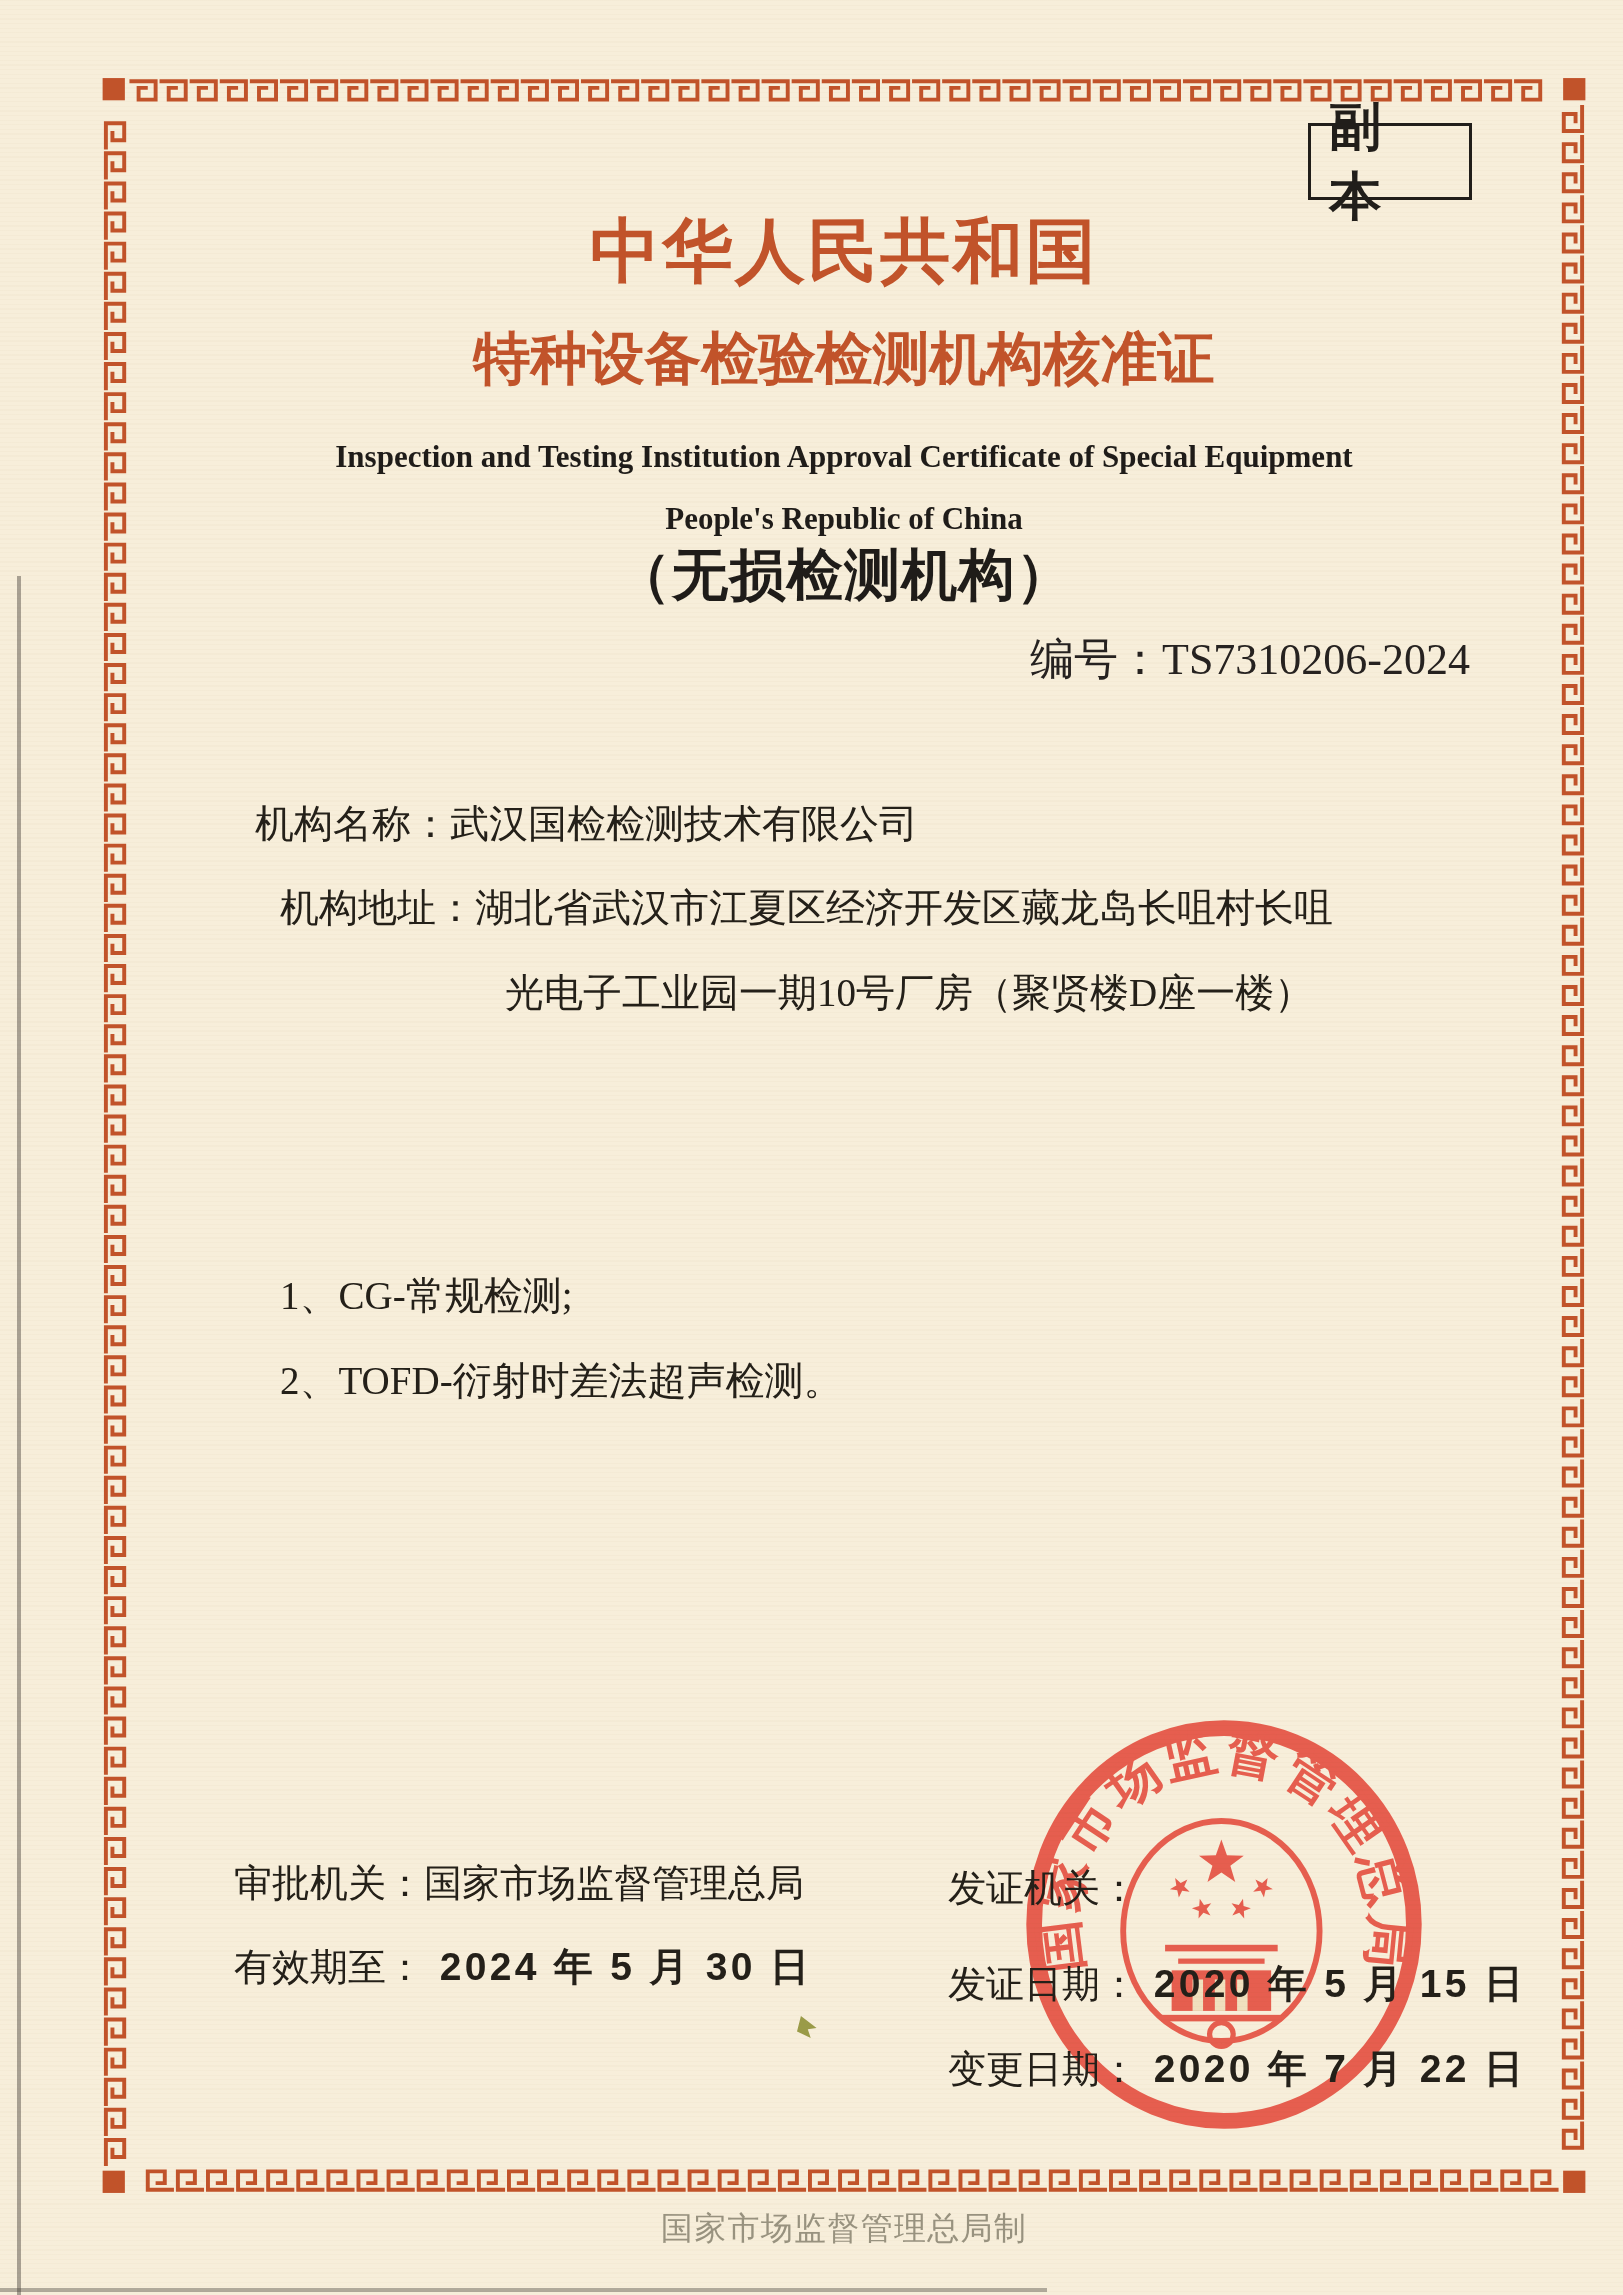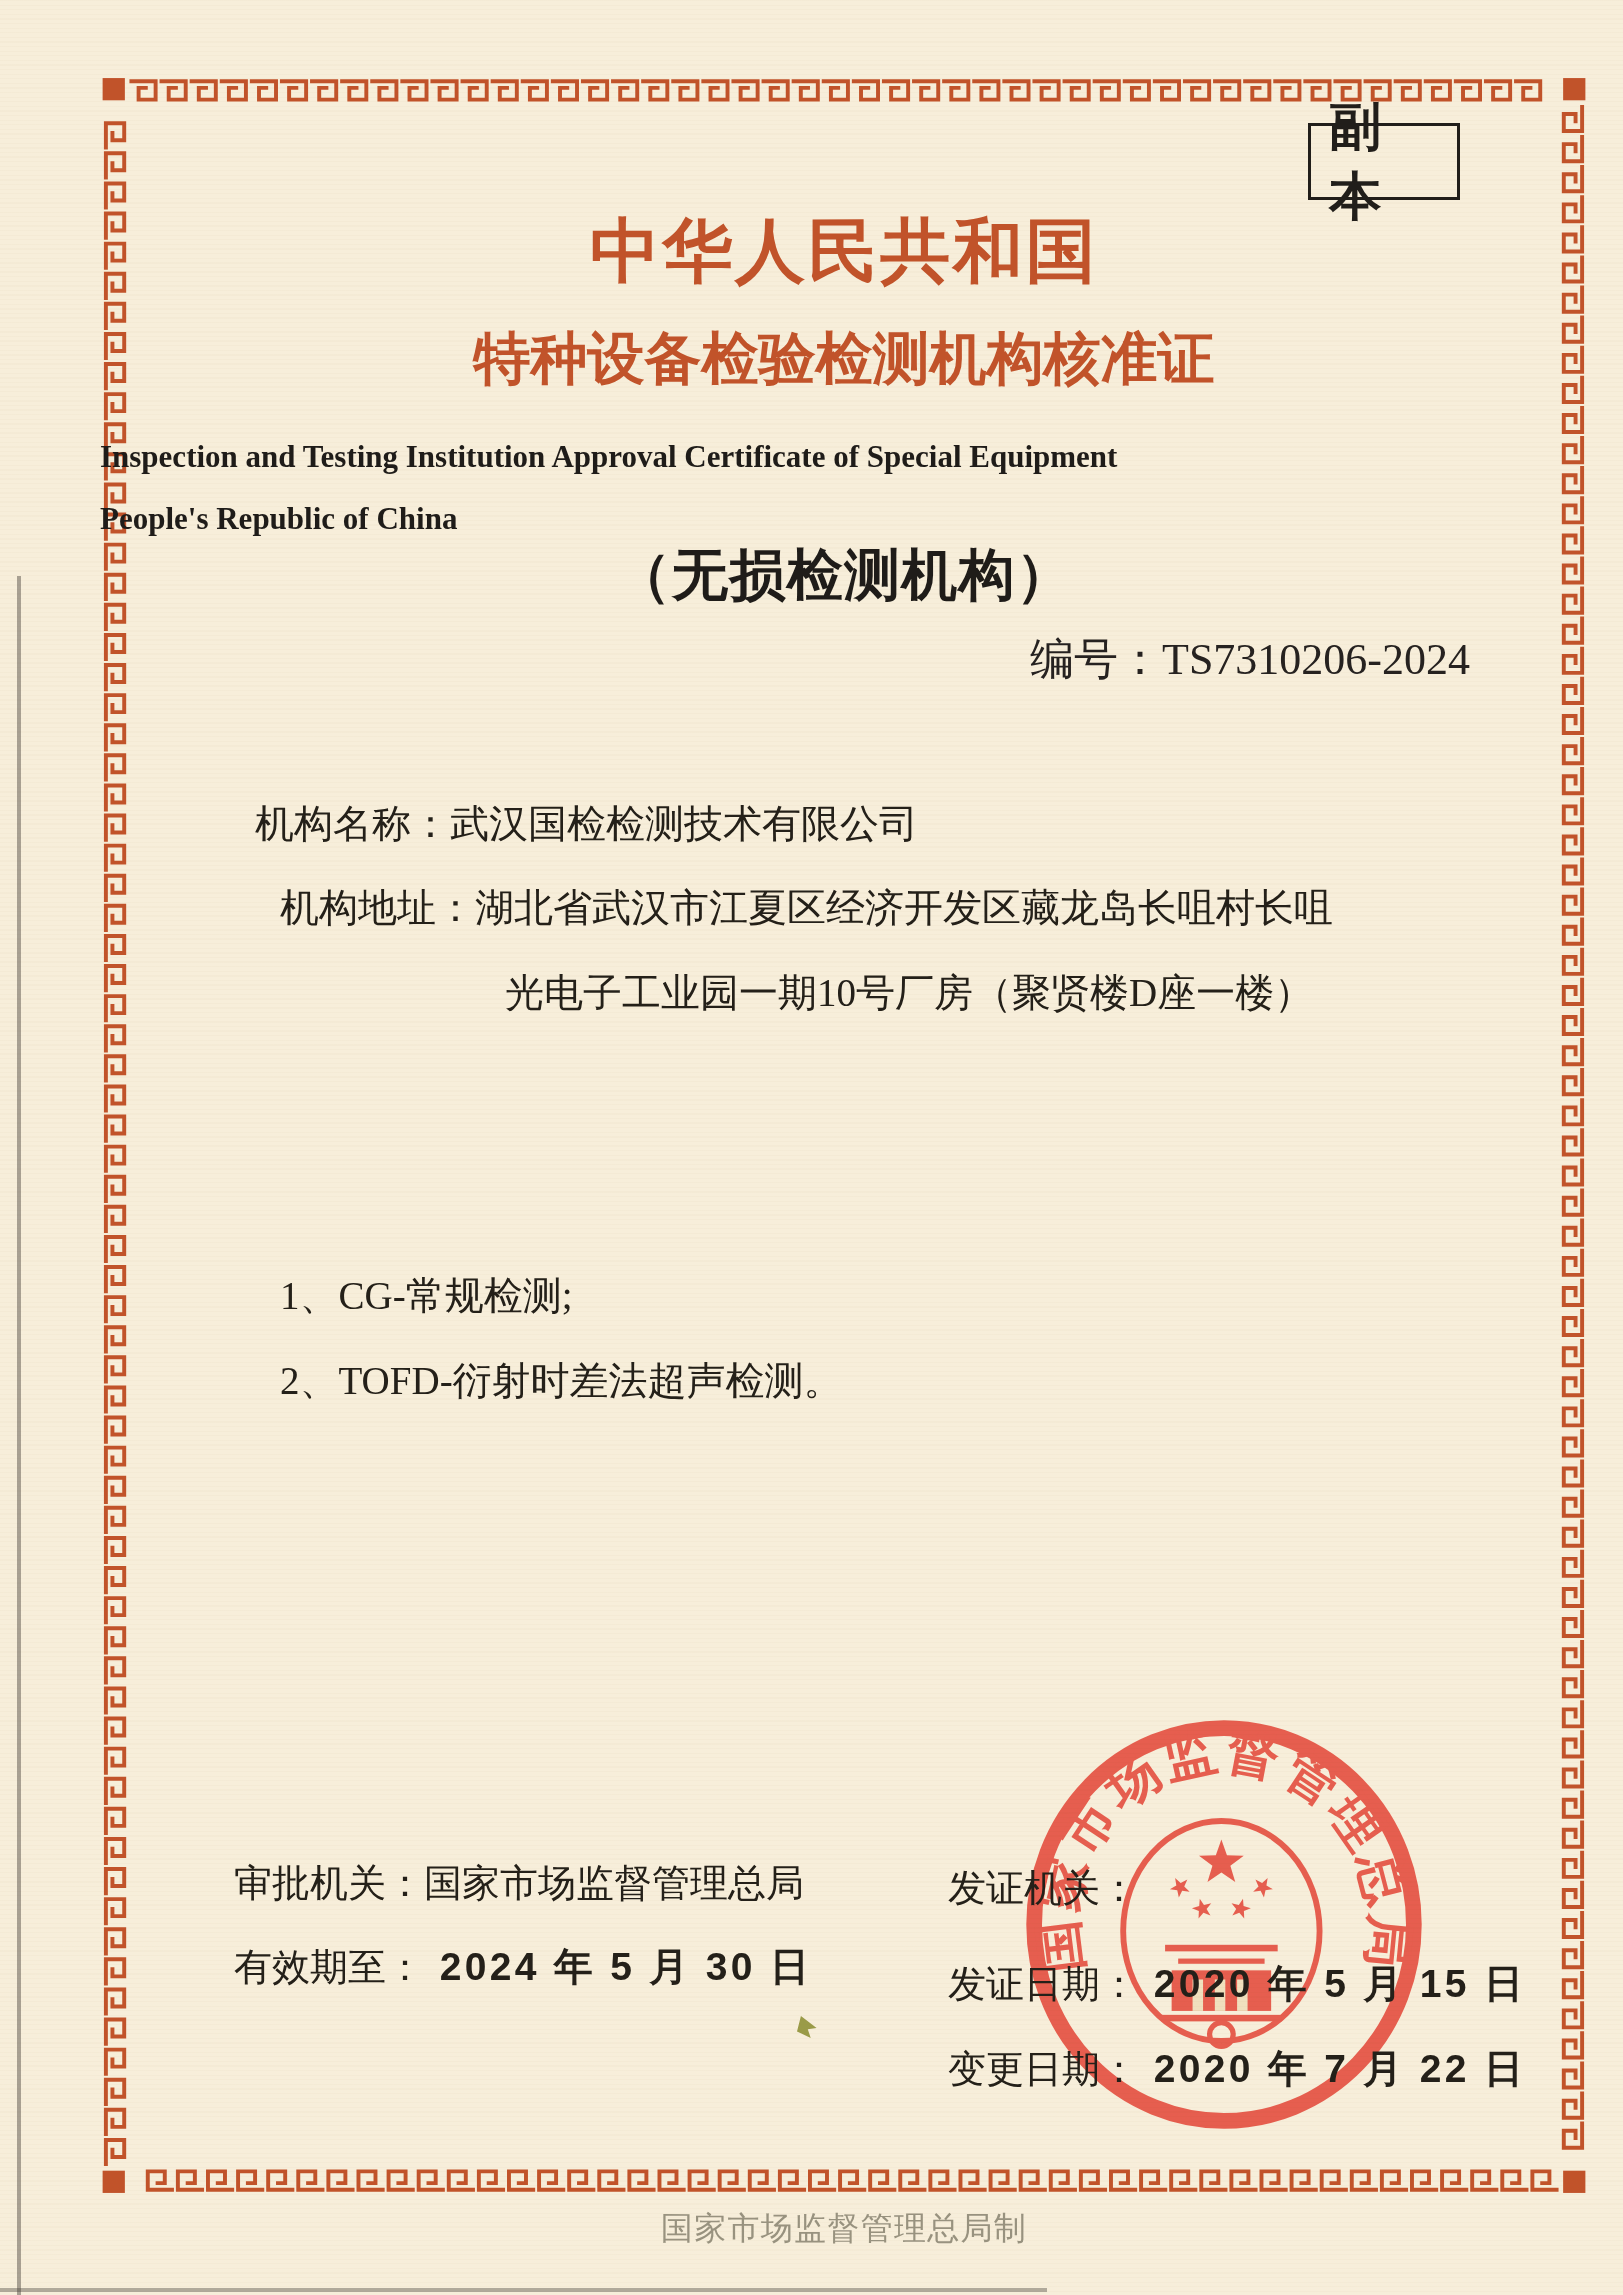--- a/index.html
+++ b/index.html
@@ -3,29 +3,29 @@
 <meta charset="utf-8">
 <style>
   html,body{margin:0;padding:0;}
   body{width:1623px;height:2295px;position:relative;overflow:hidden;
        font-family:"Liberation Serif","DejaVu Serif",serif;}
   .page{position:absolute;inset:0;
         background:repeating-linear-gradient(180deg, rgba(205,185,150,.07) 0 1.3px, rgba(0,0,0,0) 1.3px 4.6px), #f7eeda;
         color:#262220;}
   .abs{position:absolute;white-space:nowrap;z-index:2;}
   .frame-svg{position:absolute;left:100px;top:75px;z-index:1;}
-  .copy-box{position:absolute;left:1308px;top:123px;width:152px;height:77px;
+  .copy-box{position:absolute;left:1308px;top:123px;width:164px;height:77px;
             border:3.9px solid #211e1a;box-sizing:border-box;display:flex;align-items:center;justify-content:center;
             z-index:2;}
   .copy-box span{font-family:"Liberation Sans","DejaVu Sans",sans-serif;font-weight:700;
                  font-size:52px;letter-spacing:18.3px;margin-left:18.3px;color:#211e1a;}
   .title-cn{left:100px;width:1488px;text-align:center;font-weight:700;color:#c1532a;}
   .t1{top:205px;font-size:70px;letter-spacing:2.6px;}
   .t2{top:321px;font-size:57px;}
-  .title-en{left:100px;width:1488px;text-align:left;font-weight:700;color:#1f1c19;font-size:31px;}
+  .title-en{left:100px;width:1488px;text-align:center;font-weight:700;color:#1f1c19;font-size:31px;}
   .e1{top:439px;}
   .e2{top:501px;}
   .subtitle{left:100px;width:1488px;top:538px;text-align:center;font-weight:700;font-size:56px;color:#1f1c19;letter-spacing:1.3px;}
   .certno{top:630px;right:153px;text-align:left;font-size:44px;margin-left:12px;}
   .bodyline{font-size:39px;color:#242019;}
   .l-name{left:255px;top:797px;}
   .l-addr1{left:255px;top:881px;margin-left:25px;}
   .l-addr2{left:505px;top:966px;}
   .l-intro{left:346px;top:1132px;}
   .l-item1{left:280px;top:1269px;}

